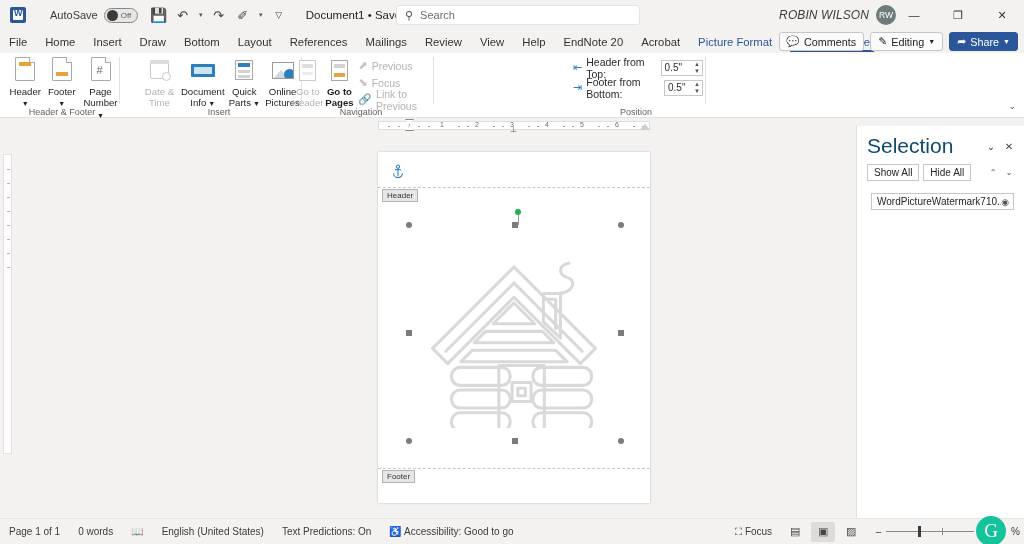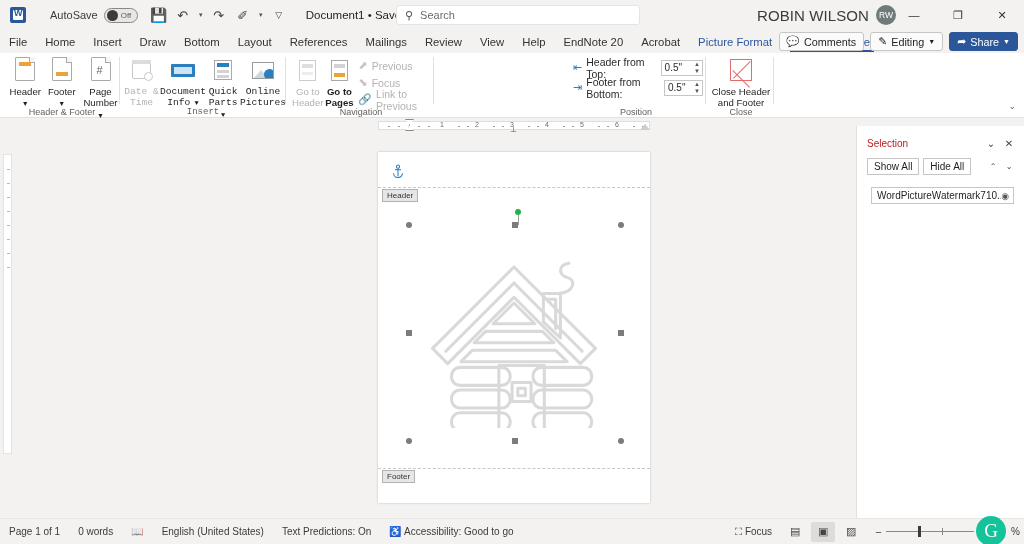--- a/index.html
+++ b/index.html
@@ -35,21 +35,21 @@
   .qbtn.save { color: #b146c2; font-size: 14px; }
   .qcaret { font-size: 7px; color:#555; width:10px; text-align:center; cursor:pointer;}
   .doctitle { margin-left: 16px; font-size: 11.5px; color: #1f1f1f; white-space: nowrap; }
   .searchbox {
     position: absolute; left: 396px; top: 5px; width: 244px; height: 20px;
     background: #fff; border-radius: 3px; display: flex; align-items: center;
     padding-left: 8px; color: #6b6b6b; font-size: 11px; border: 1px solid #e6e4e2;
   }
   .searchbox .mag { margin-right: 7px; font-size: 11px; color:#555; }
   .user { position: absolute; right: 128px; top: 5px; display:flex; align-items:center; gap:7px;}
-  .user .nm { font-size: 15px; color: #3b3b3b; letter-spacing:.1px; }
+  .user .nm { font-size: 12px; color: #3b3b3b; letter-spacing:.1px;font-style:italic; }
   .avatar { width: 20px; height: 20px; border-radius: 50%; background: #6e7b7a; color: #fff;
             font-size: 8.5px; display:flex; align-items:center; justify-content:center; }
   .wbtns { position: absolute; right: 0; top: 0; display: flex; height: 30px; }
   .wbtn { width: 44px; height: 30px; display:flex; align-items:center; justify-content:center; font-size:11px; color:#333; cursor:pointer;}
 
   
   .tabsbar { position: absolute; top: 31px; left: 0; width: 1024px; height: 22px; background:#f3f2f1; display:flex; align-items:center;}
   .tab { padding: 0 9px; height: 22px; line-height: 22px; font-size: 11.3px; color: #333; cursor: pointer; white-space: nowrap;}
   .tab.ctx { color: #2b579a; }
   .tab.active { color: #2b579a; position: relative; }
@@ -115,21 +115,21 @@
   .h.ci { width:6px; height:6px; border-radius:50%; }
   .rot { position:absolute; left:50%; top:-16px; transform:translateX(-50%); }
   .rot .stem { position:absolute; left:2.5px; top:6px; width:1px; height:10px; background:#9c9c9c;}
   .rot .ball { position:absolute; left:0; top:0; width:6px; height:6px; border-radius:50%; background:#22b14c;}
 
   .cabin { position:absolute; left:41px; top:96px; width:190px; height:180px; }
 
   
   .selpane { position:absolute; right:0; top:126px; width:168px; height:392px; background:#fff; border-left:1px solid #e3e1df; }
   .sp-head { display:flex; align-items:center; padding: 8px 6px 4px 10px; }
-  .sp-title { font-size: 10px; color: #b91c1c; flex:1; }
+  .sp-title { font-size: 21px; color: #0c4a6e; flex:1; }
   .sp-ic { width:18px; height:18px; display:flex; align-items:center; justify-content:center; font-size:10px; color:#444; cursor:pointer;}
   .sp-row { display:flex; align-items:center; padding: 2px 8px 0 10px; gap:4px; }
   .sp-btn { border:1px solid #c8c6c4; background:#fff; font-size:10px; padding:2px 6px; cursor:pointer; color:#1f1f1f;}
   .sp-arrows { margin-left:auto; display:flex; gap:2px;}
   .sp-arrow { width:14px; height:14px; display:flex; align-items:center; justify-content:center; font-size:8px; color:#444; cursor:pointer;}
   .sp-item { margin: 12px 10px 0 14px; border:1px solid #c8c6c4; height:17px; display:flex; align-items:center;
              padding: 0 4px 0 5px; font-size:10px; color:#1f1f1f; background:#fff; cursor:pointer;}
   .sp-item .nm { flex:1; overflow:hidden; white-space:nowrap; }
   .sp-item .eye { font-size:9px; color:#555; }
 
@@ -258,21 +258,21 @@
               <span style="position:absolute;left:5px;top:6px;font-size:11px;color:#666;">#</span>
               </div>
           </div>
           <div class="lbl"><span>Page Number</span><span style="font-size:7px;"> ▼</span></div>
         </div>
       </div>
       <div class="glabel">Header &amp; Footer</div>
       <div class="sep"></div>
     </div>
 
-    <div class="rgroup" style="left:120px; width:166px;font-family:Liberation Mono, monospace;">
+    <div class="rgroup" style="left:136px; width:166px;">
       <div style="display:flex; gap:1px; padding-left:4px;">
         <div class="bigbtn dis">
           <div class="icn">
             <div style="width:19px;height:19px;border:1.2px solid #c9c9c9;margin:3px auto;border-radius:2px;position:relative;">
               <div style="position:absolute;left:-1px;right:-1px;top:-1px;height:4px;background:#dcdcdc;"></div>
               <div style="position:absolute;right:-3px;bottom:-3px;width:9px;height:9px;border:1.2px solid #c9c9c9;border-radius:50%;background:#fff;"></div>
             </div>
           </div>
           <div class="lbl"><span>Date &amp; Time</span></div>
         </div>
@@ -370,35 +370,20 @@
                 <i>▲</i>
                 <i>▼</i>
               </span>
           </span>
         </div>
       </div>
       <div class="glabel">Position</div>
       <div class="sep"></div>
     </div>
 
-    <div class="rgroup" style="left:708px; width:66px;">
-      <div style="display:flex;justify-content:center;">
-        <div class="bigbtn" style="width:62px;">
-          <div class="icn">
-            <div style="width:22px;height:22px;border:1.2px solid #e06c6c;margin:2px auto;position:relative;background:#fff;">
-              <div style="position:absolute;left:2px;top:10px;width:24px;height:1.4px;background:#e06c6c;transform:rotate(45deg);transform-origin:0 0;"></div>
-              <div style="position:absolute;left:2px;top:18px;width:24px;height:1.4px;background:#e06c6c;transform:rotate(-45deg);transform-origin:0 0;"></div>
-            </div>
-          </div>
-          <div class="lbl"><span>Close Header and Footer</span></div>
-        </div>
-      </div>
-      <div class="glabel">Close</div>
-      <div class="sep"></div>
-    </div>
 
     <div class="collapse">⌄</div>
   </div>
 
   <div class="hruler">
     <div class="track"></div>
     <div class="ticks">
       <span style="left:62px;">1</span>
       <span style="left:97px;">2</span>
       <span style="left:132px;">3</span>

